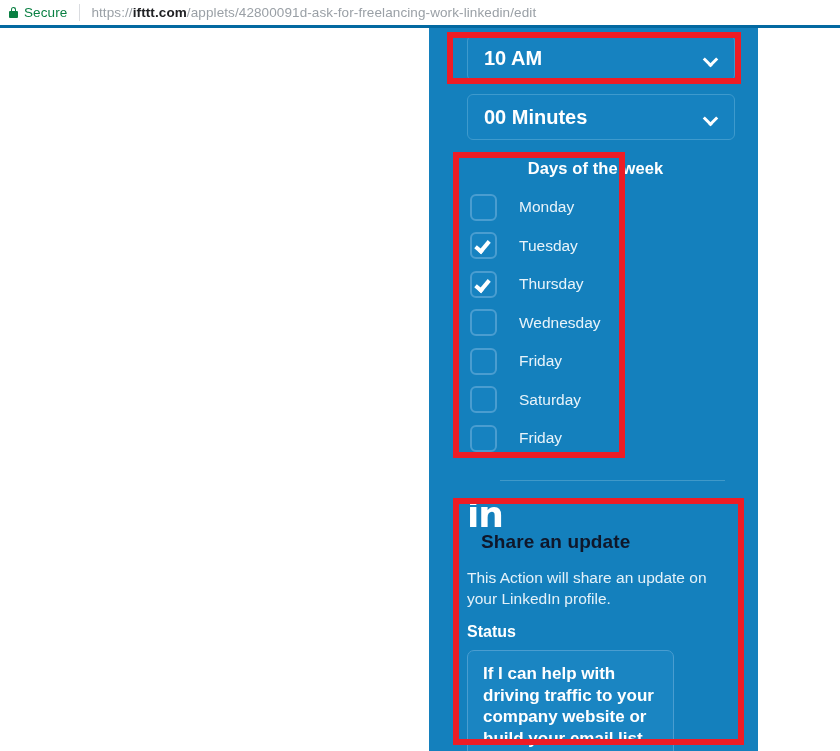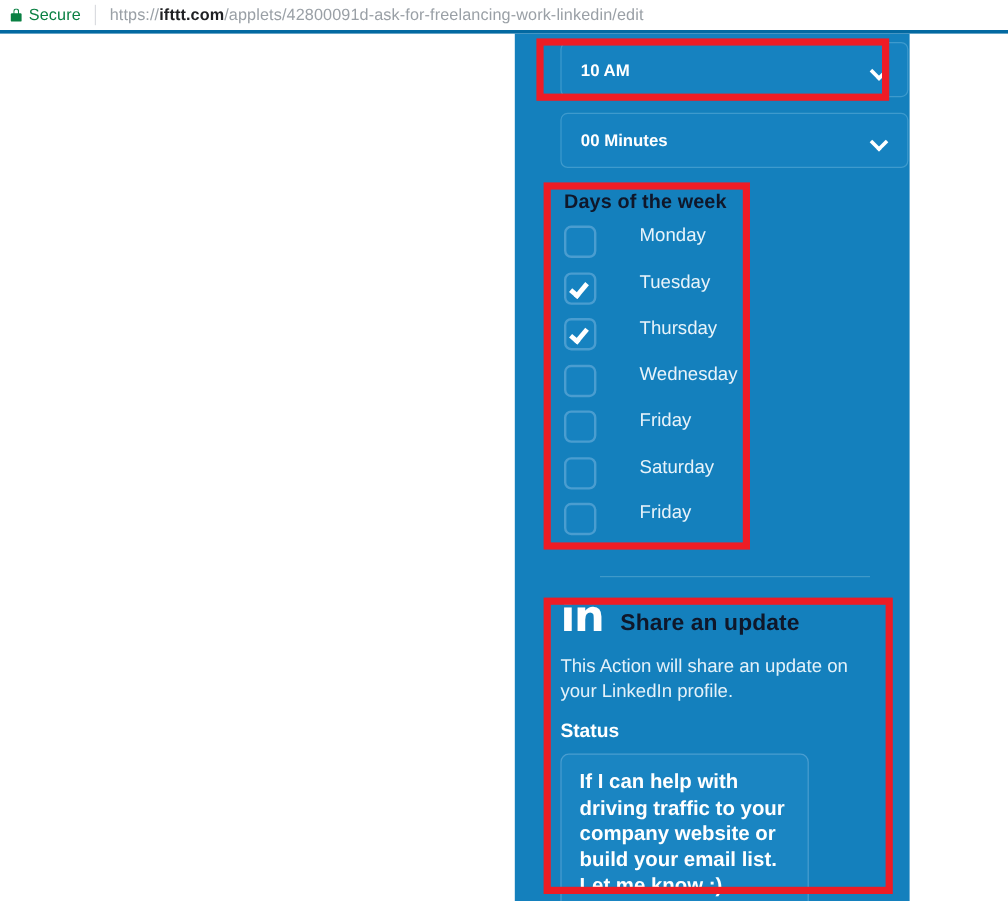--- a/index.html
+++ b/index.html
@@ -95,31 +95,31 @@
     width: 329px;
     height: 723px;
     background: #1480bd;
     box-sizing: border-box;
   }
 
   
   .select-field {
     position: absolute;
     left: 38px;
-    width: 290px;
+    width: 268px;
     height: 46px;
     background: #1682c0;
     border: 1.5px solid #3e9acd;
     border-radius: 6px;
     box-sizing: border-box;
     display: flex;
     align-items: center;
     padding: 0 14px 0 16px;
     color: #ffffff;
-    font-size: 14px;
+    font-size: 20px;
     font-weight: bold;
     justify-content: space-between;
     cursor: pointer;
   }
   .select-field .value {
     line-height: 1;
   }
   .chevron-down {
     width: 16px;
     height: 9px;
@@ -143,31 +143,32 @@
   #minute-field { top: 66px; }
 
   
   #days-section {
     position: absolute;
     left: 38px;
     top: 131px;
     width: 254px;
   }
   #days-heading {
-    color: #0f172a;
+    color: #ffffff;
     font-size: 16.5px;
     font-weight: bold;
     margin: 0 0 10px 3px;
     letter-spacing: 0.1px;
+    text-align: center;
   }
   .day-row {
     display: flex;
+    align-items: center;
     height: 38.5px;
     cursor: pointer;
-    gap: 14px;
   }
   .checkbox {
     width: 27px;
     height: 27px;
     border: 2px solid #4a9dd0;
     border-radius: 6px;
     box-sizing: border-box;
     background: #1682c0;
     flex: 0 0 auto;
     position: relative;
@@ -204,22 +205,23 @@
 
   
   #action-block {
     position: absolute;
     left: 38px;
     top: 471px;
     width: 258px;
   }
   #action-header {
     display: flex;
-    align-items: flex-end;
+    align-items: flex-start;
     margin-bottom: 14px;
+    flex-direction: column;
   }
   #linkedin-icon {
     font-family: "DejaVu Sans", sans-serif;
     color: #ffffff;
     font-size: 36px;
     font-weight: bold;
     line-height: 32px;
     letter-spacing: -1px;
     flex: 0 0 auto;
   }

